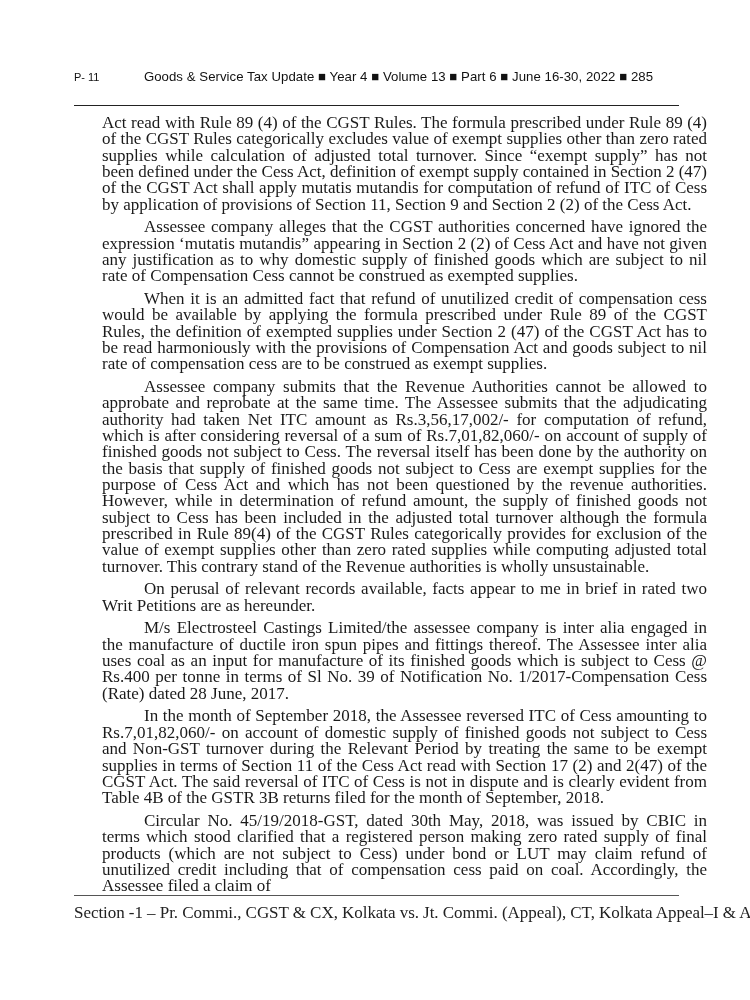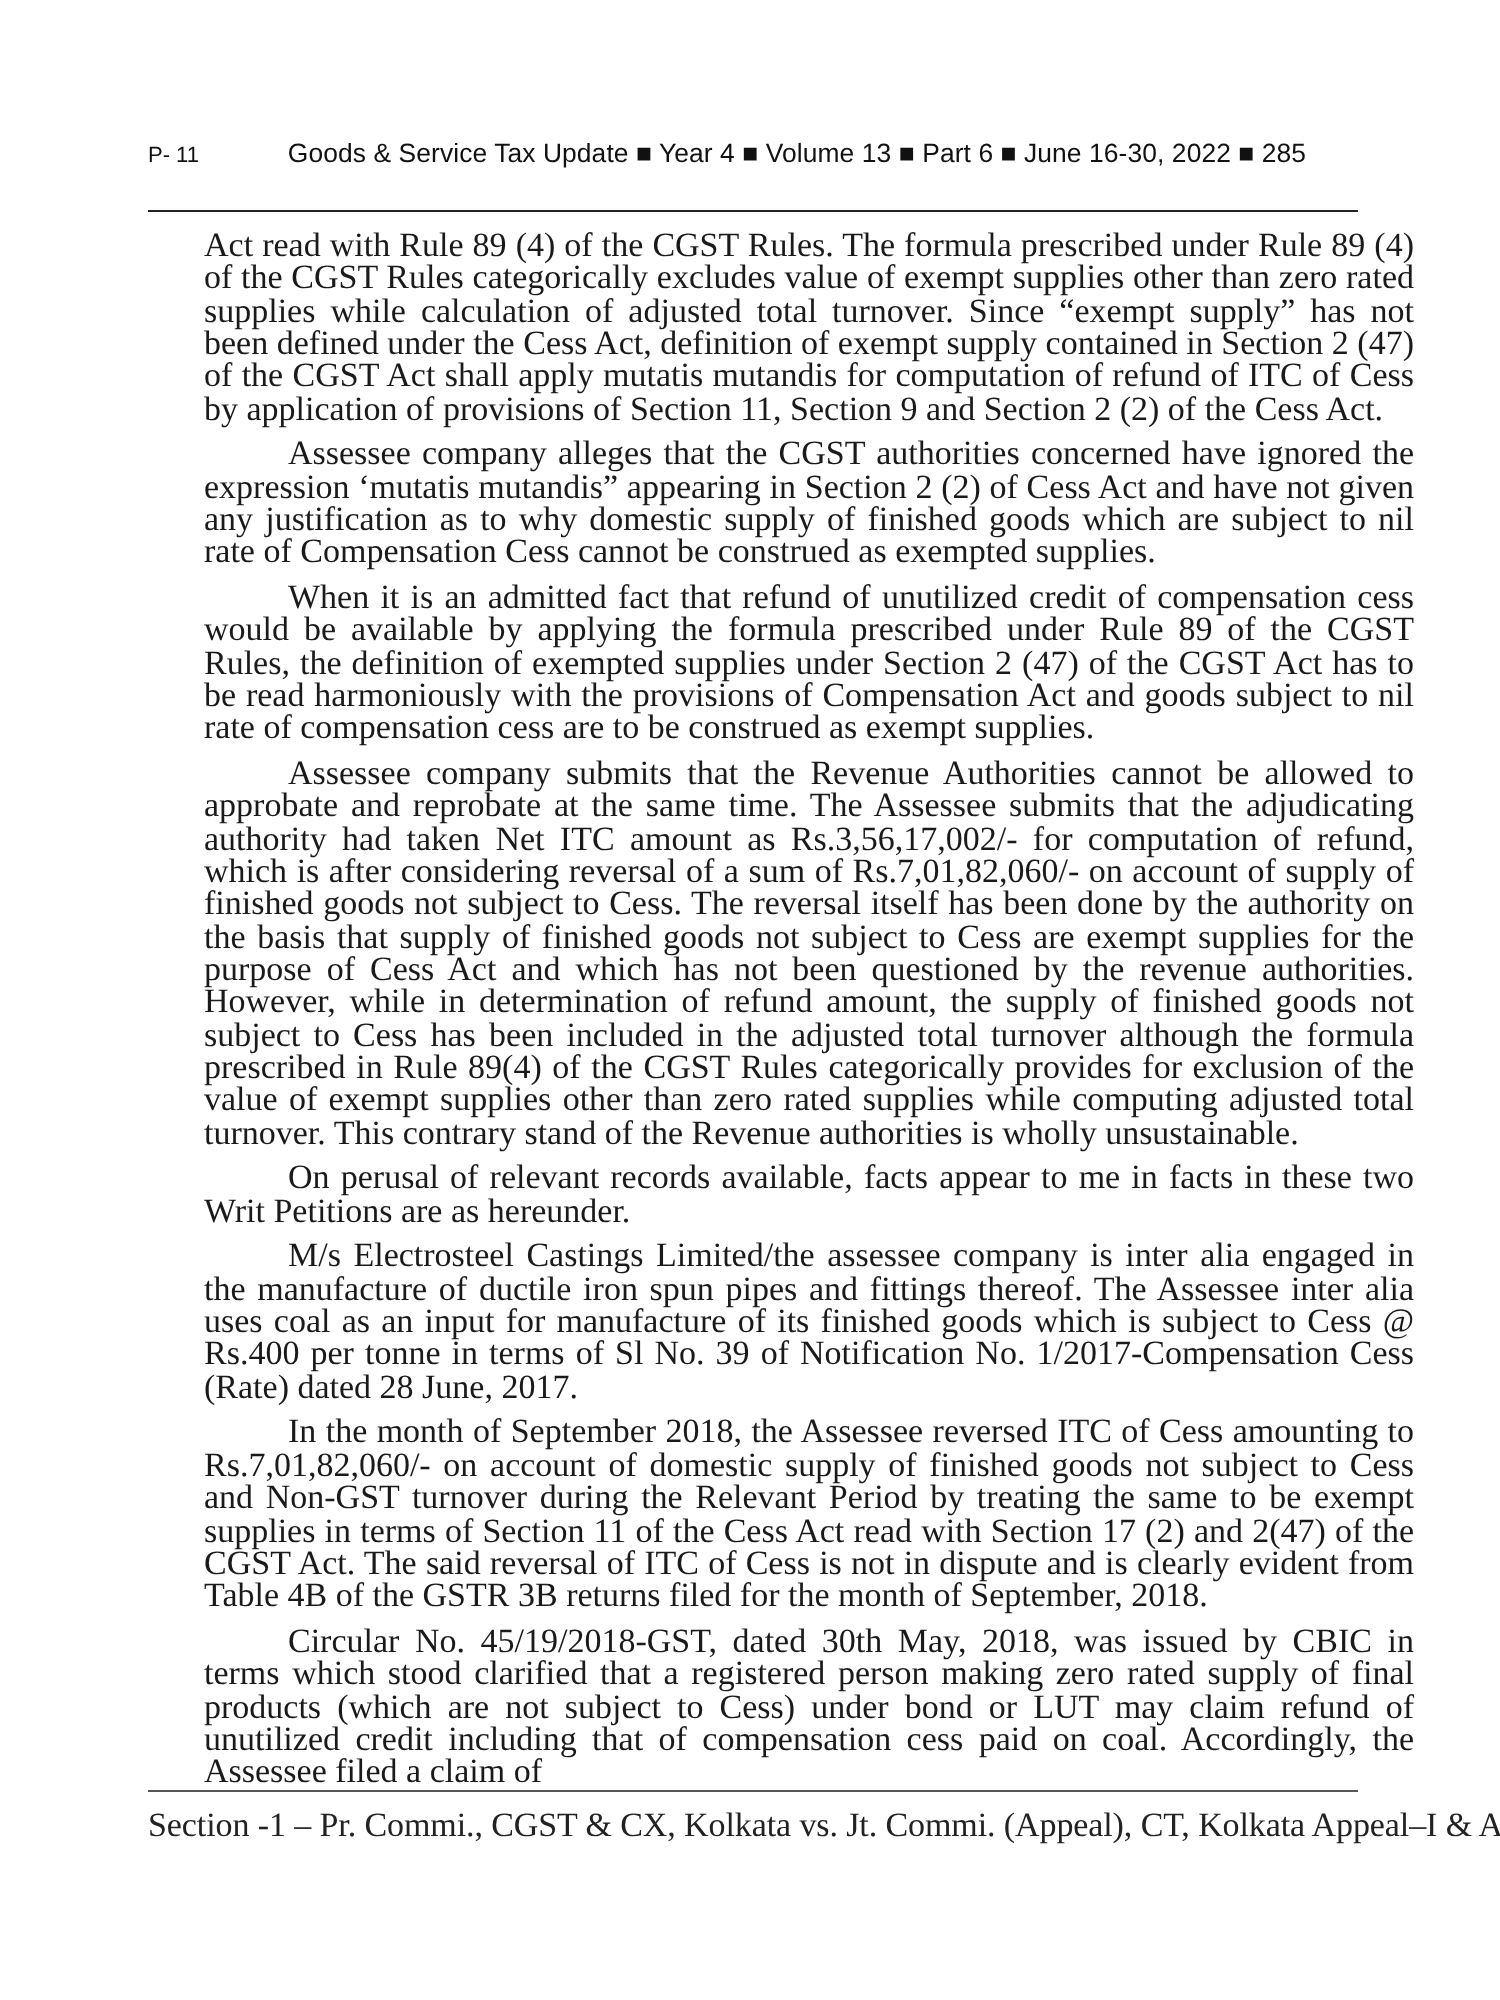--- a/index.html
+++ b/index.html
@@ -34,21 +34,21 @@
     <span class="pno">P- 11</span>
     <span class="title">Goods &amp; Service Tax Update ■ Year 4 ■ Volume 13 ■ Part 6 ■ June 16-30, 2022 ■ 285</span>
   </div>
   <div class="rule-top"></div>
 
   <div class="body-text">
     <p class="cont">Act read with Rule 89 (4) of the CGST Rules. The formula prescribed under Rule 89 (4) of the CGST Rules categorically excludes value of exempt supplies other than zero rated supplies while calculation of adjusted total turnover. Since “exempt supply” has not been defined under the Cess Act, definition of exempt supply contained in Section 2 (47) of the CGST Act shall apply mutatis mutandis for computation of refund of ITC of Cess by application of provisions of Section 11, Section 9 and Section 2 (2) of the Cess Act.</p>
     <p>Assessee company alleges that the CGST authorities concerned have ignored the expression ‘mutatis mutandis” appearing in Section 2 (2) of Cess Act and have not given any justification as to why domestic supply of finished goods which are subject to nil rate of Compensation Cess cannot be construed as exempted supplies.</p>
     <p>When it is an admitted fact that refund of unutilized credit of compensation cess would be available by applying the formula prescribed under Rule 89 of the CGST Rules, the definition of exempted supplies under Section 2 (47) of the CGST Act has to be read harmoniously with the provisions of Compensation Act and goods subject to nil rate of compensation cess are to be construed as exempt supplies.</p>
     <p>Assessee company submits that the Revenue Authorities cannot be allowed to approbate and reprobate at the same time. The Assessee submits that the adjudicating authority had taken Net ITC amount as Rs.3,56,17,002/- for computation of refund, which is after considering reversal of a sum of Rs.7,01,82,060/- on account of supply of finished goods not subject to Cess. The reversal itself has been done by the authority on the basis that supply of finished goods not subject to Cess are exempt supplies for the purpose of Cess Act and which has not been questioned by the revenue authorities. However, while in determination of refund amount, the supply of finished goods not subject to Cess has been included in the adjusted total turnover although the formula prescribed in Rule 89(4) of the CGST Rules categorically provides for exclusion of the value of exempt supplies other than zero rated supplies while computing adjusted total turnover. This contrary stand of the Revenue authorities is wholly unsustainable.</p>
-    <p>On perusal of relevant records available, facts appear to me in facts in these two Writ Petitions are as hereunder.</p>
+    <p>On perusal of relevant records available, facts appear to me in brief in rated two Writ Petitions are as hereunder.</p>
     <p>M/s Electrosteel Castings Limited/the assessee company is inter alia engaged in the manufacture of ductile iron spun pipes and fittings thereof. The Assessee inter alia uses coal as an input for manufacture of its finished goods which is subject to Cess @ Rs.400 per tonne in terms of Sl No. 39 of Notification No. 1/2017-Compensation Cess (Rate) dated 28 June, 2017.</p>
     <p>In the month of September 2018, the Assessee reversed ITC of Cess amounting to Rs.7,01,82,060/- on account of domestic supply of finished goods not subject to Cess and Non-GST turnover during the Relevant Period by treating the same to be exempt supplies in terms of Section 11 of the Cess Act read with Section 17 (2) and 2(47) of the CGST Act. The said reversal of ITC of Cess is not in dispute and is clearly evident from Table 4B of the GSTR 3B returns filed for the month of September, 2018.</p>
     <p>Circular No. 45/19/2018-GST, dated 30th May, 2018, was issued by CBIC in terms which stood clarified that a registered person making zero rated supply of final products (which are not subject to Cess) under bond or LUT may claim refund of unutilized credit including that of compensation cess paid on coal. Accordingly, the Assessee filed a claim of</p>
   </div>
 
   <div class="rule-bottom"></div>
   <div class="footer">Section -1 – Pr. Commi., CGST &amp; CX, Kolkata vs. Jt. Commi. (Appeal), CT, Kolkata Appeal–I &amp; Anr. (Cal.)</div>
 </div>
 
 </body></html>

